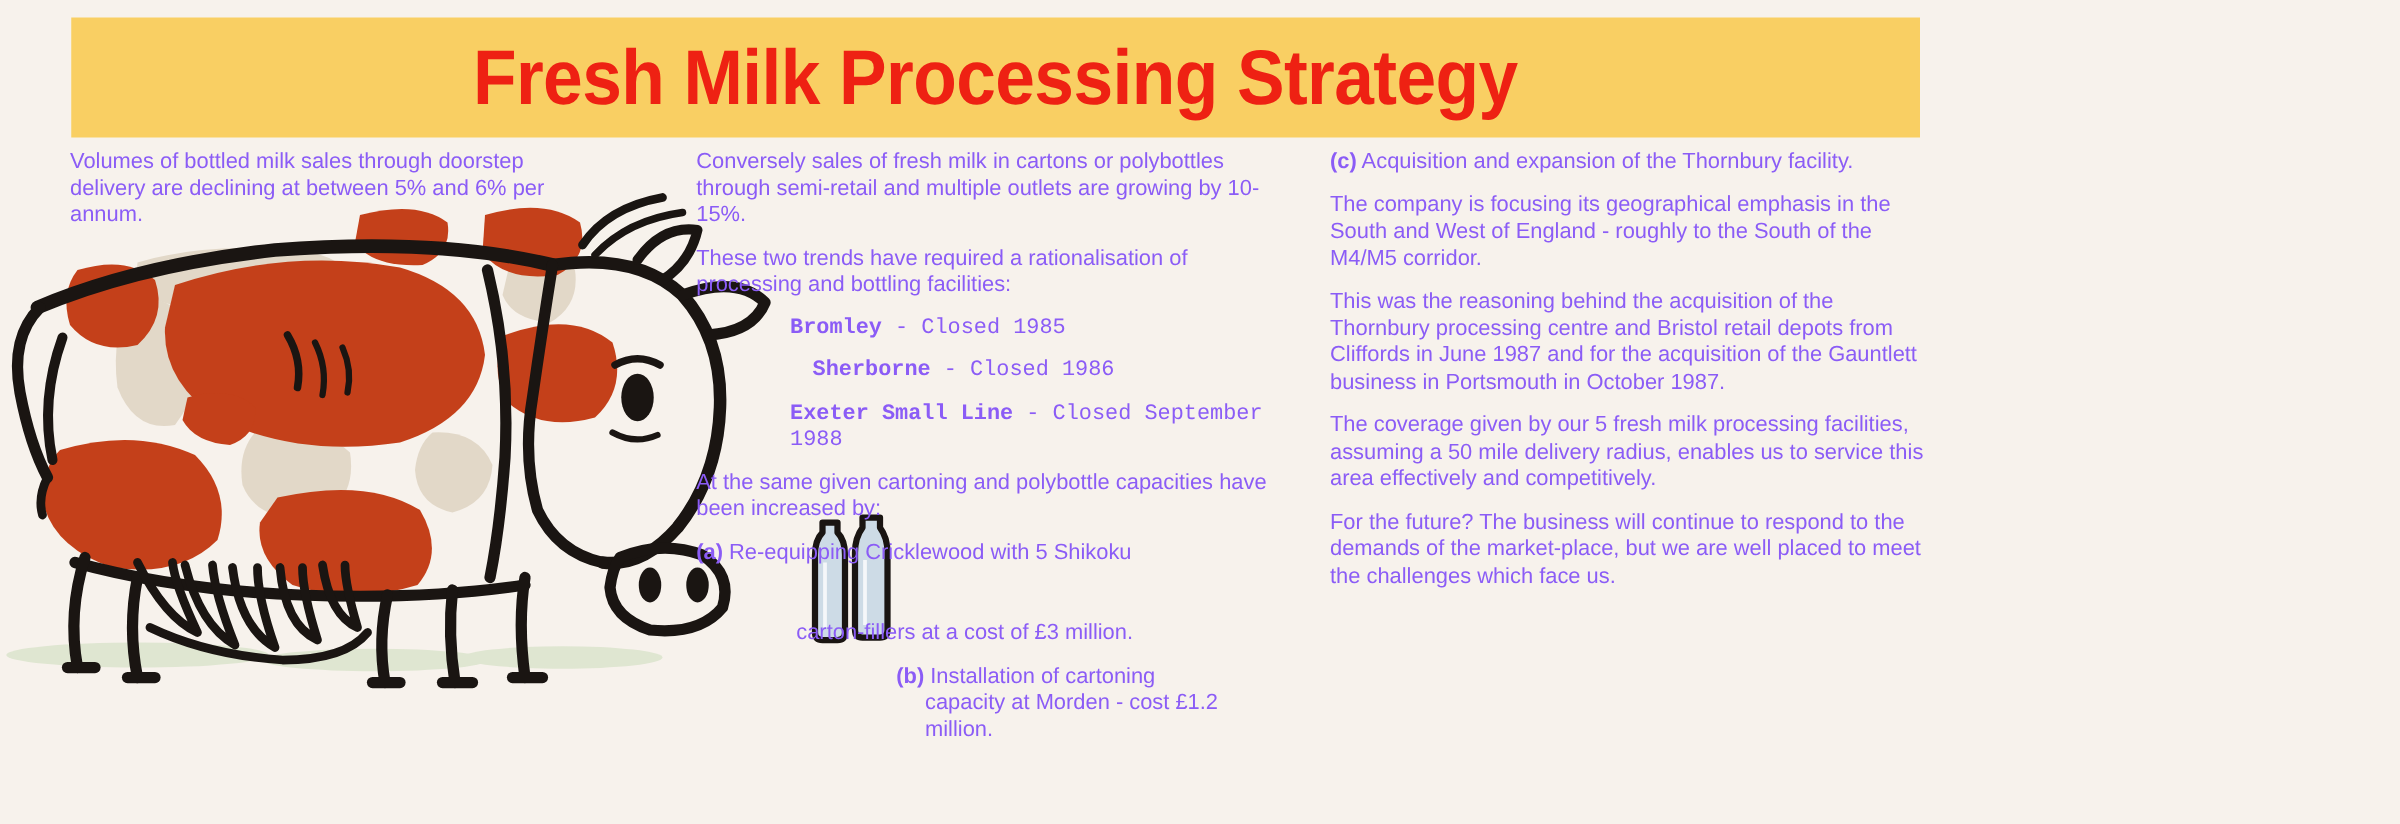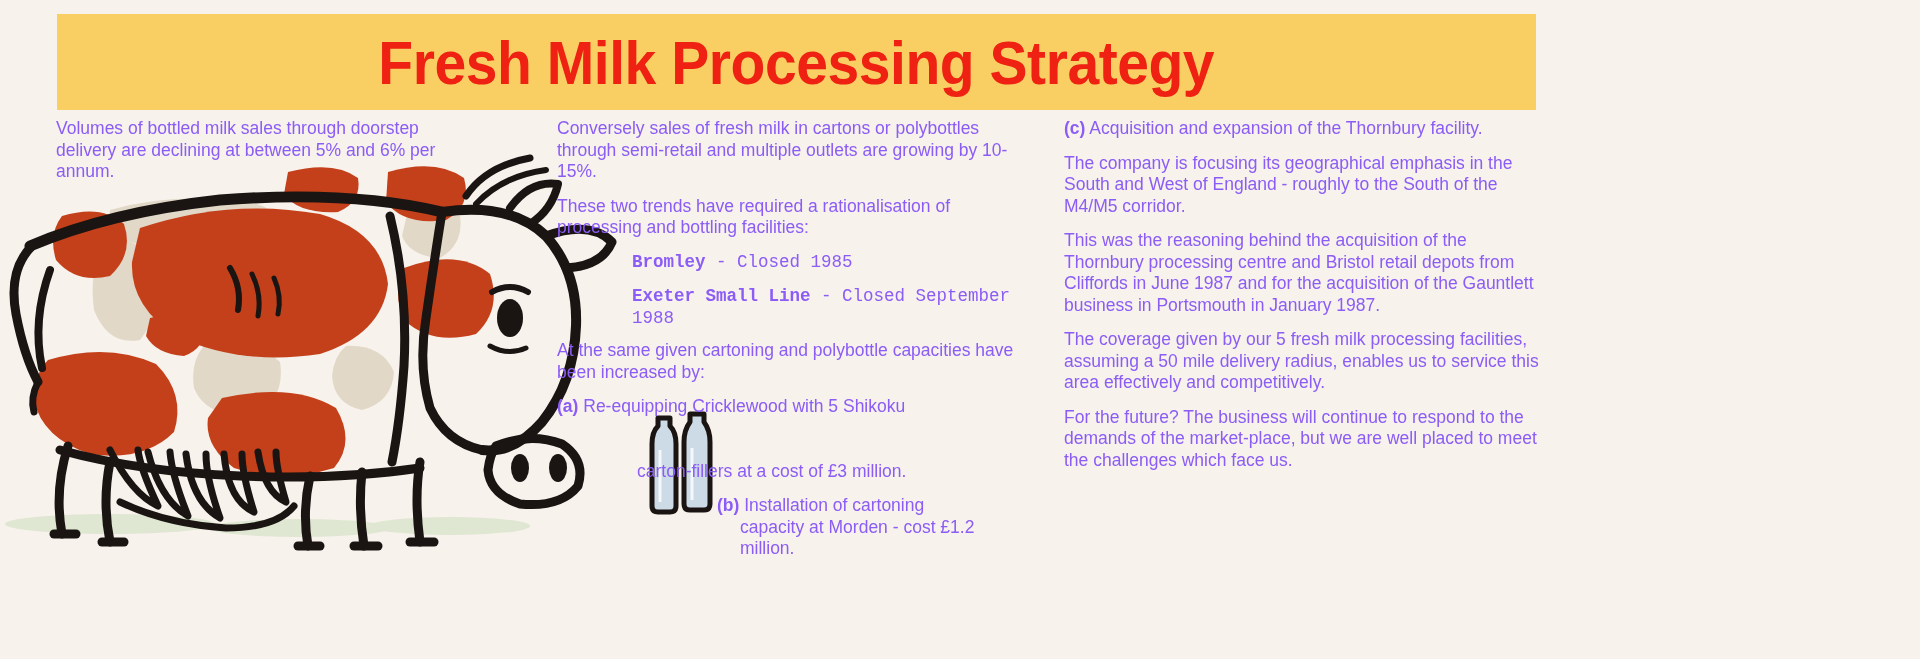--- a/index.html
+++ b/index.html
@@ -185,31 +185,32 @@
   <div id="col1" class="col">
     <p>Volumes of bottled milk sales through doorstep delivery are declining at between 5% and 6% per annum.</p>
   </div>
 
   <div id="col2" class="col">
     <p>Conversely sales of fresh milk in cartons or polybottles through semi-retail and multiple outlets are growing by 10-15%.</p>
     <p>These two trends have required a rationalisation of processing and bottling facilities:</p>
 
     <div id="closure-list">
       <p class="closure c-0"><b class="b">Bromley</b><span> - Closed 1985</span></p>
+      <p class="closure c-1"><b class="b">Sherborne</b><span> - Closed 1986</span></p>
       <p class="closure c-3"><b class="b">Exeter Small Line</b><span> - Closed September 1988</span></p>
     </div>
 
     <p>At the same given cartoning and polybottle capacities have been increased by:</p>
 
     <p class="sub-a"><b class="b">(a)</b><span> Re-equipping Cricklewood with 5 Shikoku</span><span class="cont">carton-fillers at a cost of £3 million.</span></p>
 
     <p class="sub-b"><b class="b">(b)</b><span> Installation of cartoning</span><span class="cont">capacity at Morden - cost £1.2 million.</span></p>
   </div>
 
   <div id="col3" class="col">
     <p><b class="b">(c)</b><span> Acquisition and expansion of the Thornbury facility.</span></p>
     <p>The company is focusing its geographical emphasis in the South and West of England - roughly to the South of the M4/M5 corridor.</p>
-    <p>This was the reasoning behind the acquisition of the Thornbury processing centre and Bristol retail depots from Cliffords in June 1987 and for the acquisition of the Gauntlett business in Portsmouth in January 1987.</p>
+    <p>This was the reasoning behind the acquisition of the Thornbury processing centre and Bristol retail depots from Cliffords in June 1987 and for the acquisition of the Gauntlett business in Portsmouth in October 1987.</p>
     <p>The coverage given by our 5 fresh milk processing facilities, assuming a 50 mile delivery radius, enables us to service this area effectively and competitively.</p>
     <p>For the future?  The business will continue to respond to the demands of the market-place, but we are well placed to meet the challenges which face us.</p>
   </div>
 
 </div>
 
 </body></html>

